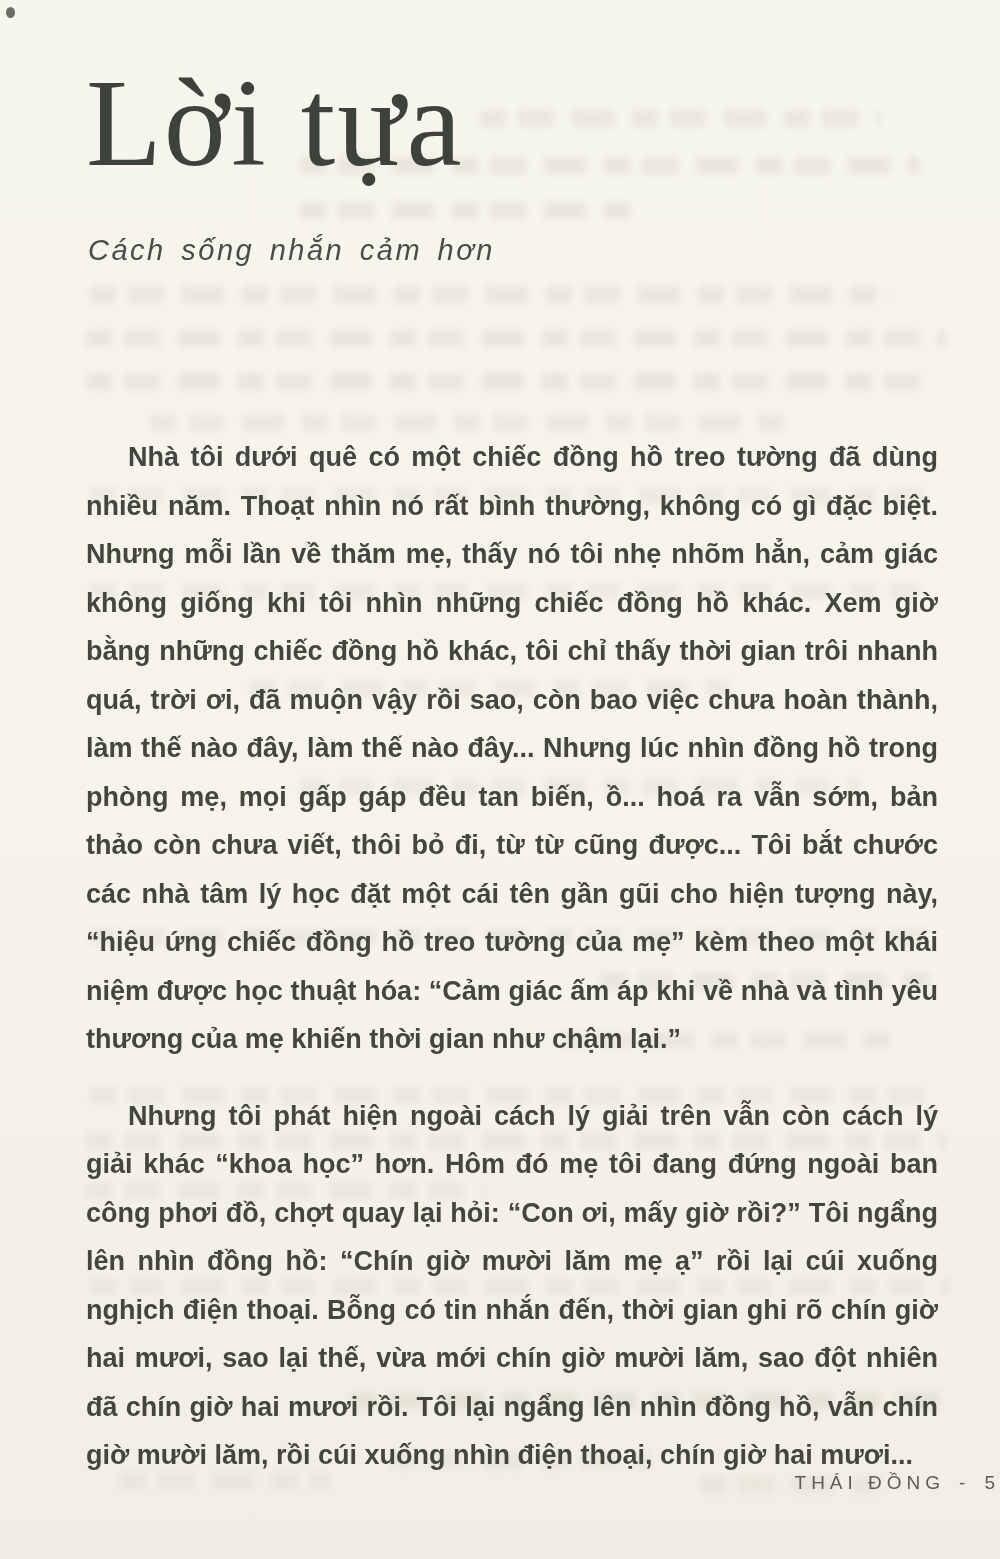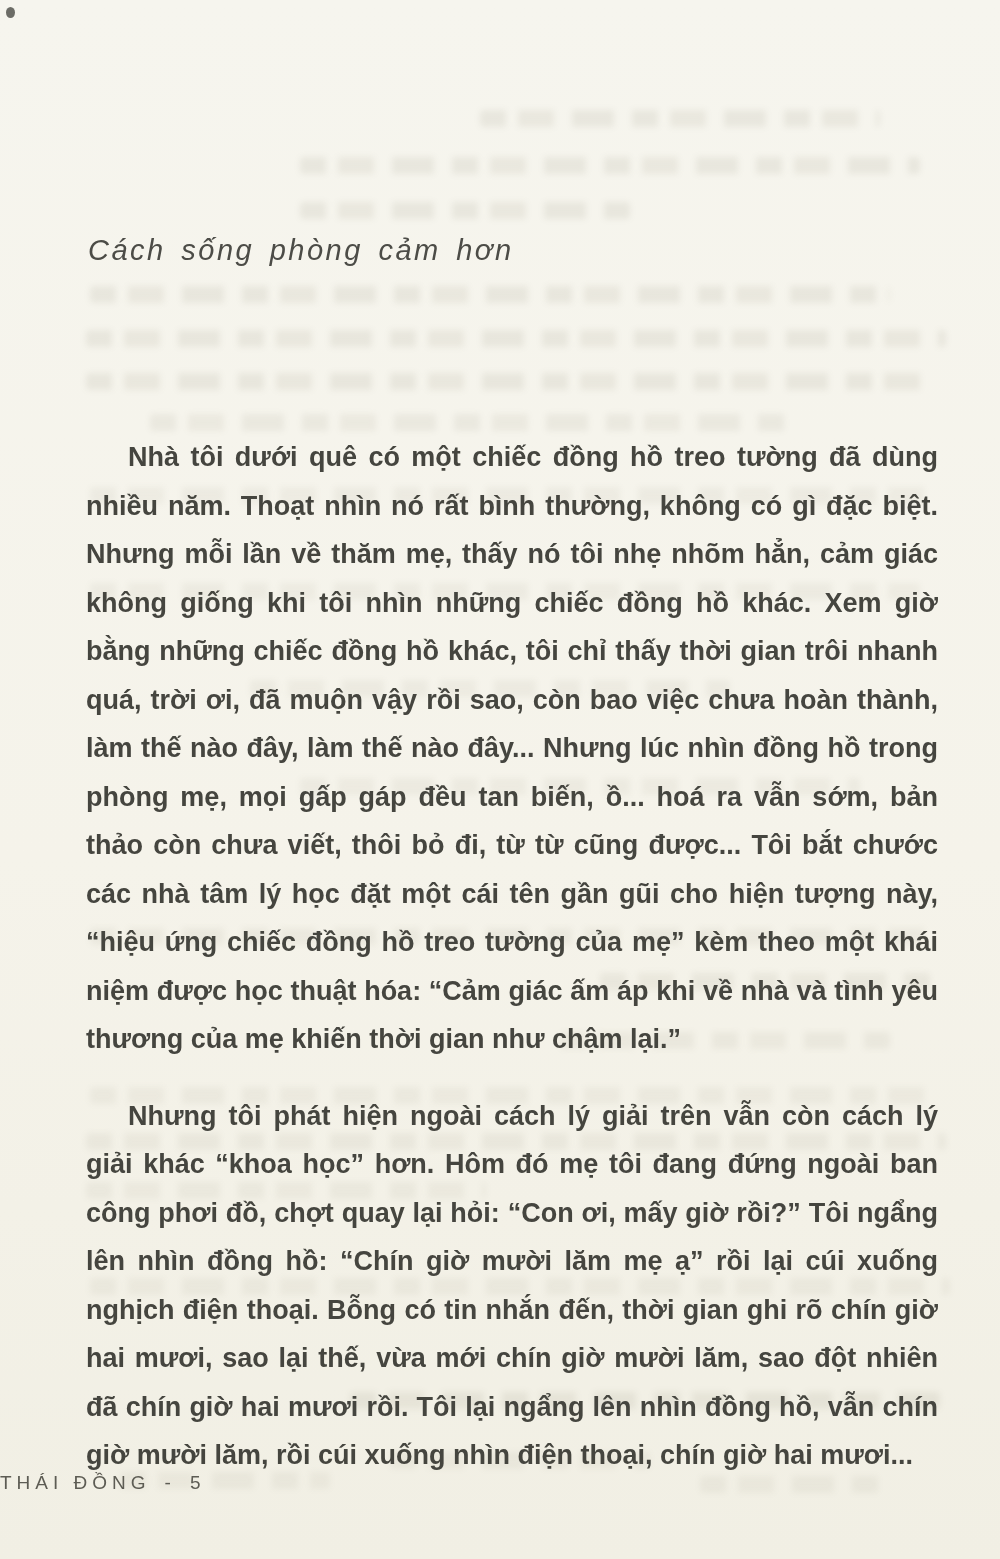--- a/index.html
+++ b/index.html
@@ -39,21 +39,21 @@
   .bodytext {
     position: absolute; left: 86px; top: 433px; width: 852px;
     font-size: 27px; line-height: 48.5px;
     color: #45453f;
     text-align: justify;
     font-weight: bold;
   }
   .bodytext p { margin: 0 0 28px 0; text-indent: 42px; }
   .footer {
     position: absolute; left: 0; top: 1472px; width: 1000px;
-    text-align: left;
+    text-align: right;
     font-size: 19px;
     letter-spacing: 5px;
     color: #5d5c54;
   }
   .footer .sep { margin: 0 14px; }
   
   .ghost {
     position: absolute; height: 17px; border-radius: 4px;
     filter: blur(3px);
     opacity: .12;
@@ -108,22 +108,23 @@
   <div class="ghost g14"></div>
   <div class="ghost g15"></div>
   <div class="ghost g16"></div>
   <div class="ghost g17"></div>
   <div class="ghost g18"></div>
   <div class="ghost g19"></div>
   <div class="ghost g20"></div>
   <div class="ghost g21"></div>
   <div class="ghost g22"></div>
 
+  <h1 class="title">Lời tựa</h1>
 
-  <div class="subtitle">Cách sống phòng cảm hơn</div>
+  <div class="subtitle">Cách sống nhắn cảm hơn</div>
 
   <div class="bodytext">
     <p>Nhà tôi dưới quê có một chiếc đồng hồ treo tường đã dùng nhiều năm. Thoạt nhìn nó rất bình thường, không có gì đặc biệt. Nhưng mỗi lần về thăm mẹ, thấy nó tôi nhẹ nhõm hẳn, cảm giác không giống khi tôi nhìn những chiếc đồng hồ khác. Xem giờ bằng những chiếc đồng hồ khác, tôi chỉ thấy thời gian trôi nhanh quá, trời ơi, đã muộn vậy rồi sao, còn bao việc chưa hoàn thành, làm thế nào đây, làm thế nào đây... Nhưng lúc nhìn đồng hồ trong phòng mẹ, mọi gấp gáp đều tan biến, ồ... hoá ra vẫn sớm, bản thảo còn chưa viết, thôi bỏ đi, từ từ cũng được... Tôi bắt chước các nhà tâm lý học đặt một cái tên gần gũi cho hiện tượng này, “hiệu ứng chiếc đồng hồ treo tường của mẹ” kèm theo một khái niệm được học thuật hóa: “Cảm giác ấm áp khi về nhà và tình yêu thương của mẹ khiến thời gian như chậm lại.”</p>
     <p>Nhưng tôi phát hiện ngoài cách lý giải trên vẫn còn cách lý giải khác “khoa học” hơn. Hôm đó mẹ tôi đang đứng ngoài ban công phơi đồ, chợt quay lại hỏi: “Con ơi, mấy giờ rồi?” Tôi ngẩng lên nhìn đồng hồ: “Chín giờ mười lăm mẹ ạ” rồi lại cúi xuống nghịch điện thoại. Bỗng có tin nhắn đến, thời gian ghi rõ chín giờ hai mươi, sao lại thế, vừa mới chín giờ mười lăm, sao đột nhiên đã chín giờ hai mươi rồi. Tôi lại ngẩng lên nhìn đồng hồ, vẫn chín giờ mười lăm, rồi cúi xuống nhìn điện thoại, chín giờ hai mươi...</p>
   </div>
 
   <div class="footer">
     <span>THÁI ĐỒNG</span><span class="sep">-</span><span>5</span>
   </div>
 

